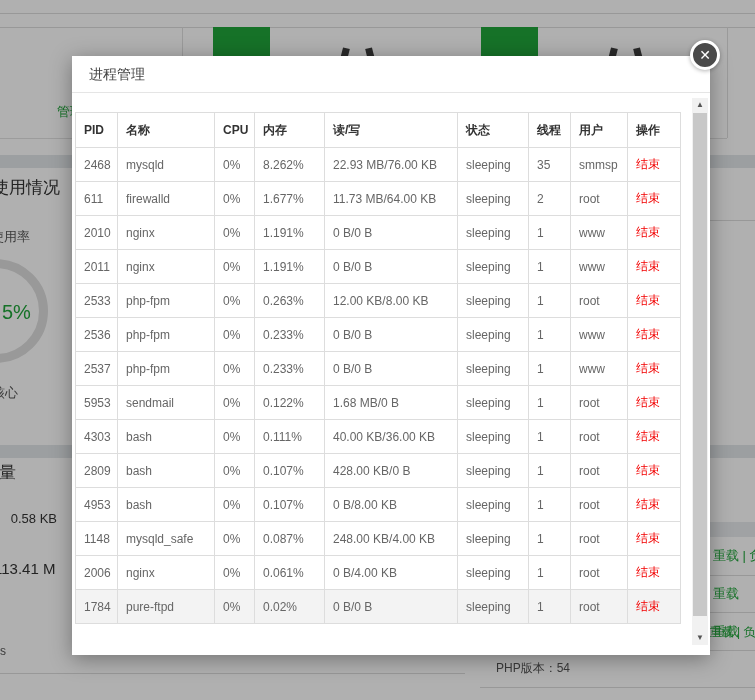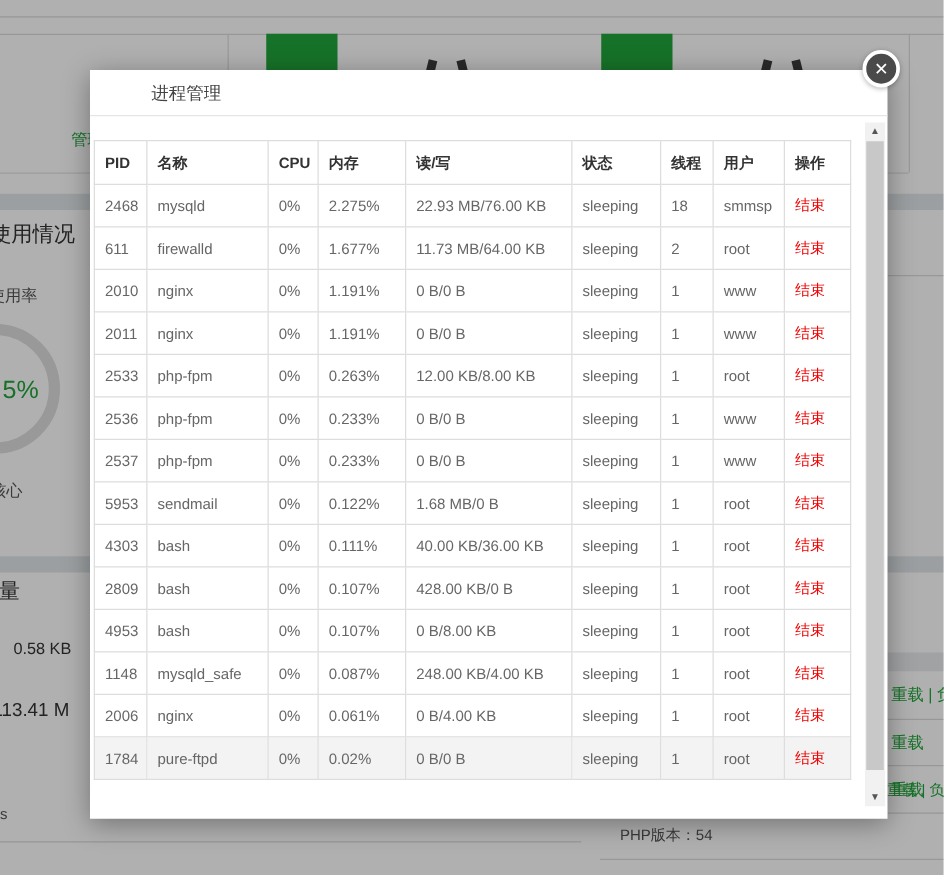--- a/index.html
+++ b/index.html
@@ -32,21 +32,21 @@
   .stat-val { position:absolute; color:#333; white-space:nowrap; }
 
   
   .overlay { position:absolute; inset:0; background:rgba(0,0,0,0.31); z-index:5; }
 
   
   .modal {
     position:absolute; left:72px; top:56px; width:638px; height:599px;
     background:#fff; z-index:10; box-shadow:0 4px 20px rgba(0,0,0,0.35);
   }
-  .modal-header { height:37px; border-bottom:1px solid #e5e5e5;padding-left:32px; }
+  .modal-header { height:37px; border-bottom:1px solid #e5e5e5; }
   .modal-title { font-size:14px; color:#444; line-height:37px; padding-left:17px; }
   .close-btn {
     position:absolute; right:-10px; top:-16px; width:30px; height:30px;
     background:#4a4a4a; border:3px solid #fff; border-radius:50%;
     color:#fff; font-size:14px; line-height:24px; text-align:center;
     cursor:pointer; box-shadow:0 1px 4px rgba(0,0,0,0.3);
   }
   .scroll-area { position:absolute; left:2px; top:42px; width:610px; height:550px; overflow:hidden; }
 
   table { border-collapse:collapse; table-layout:fixed; width:605px; margin:14px 0 0 1px; }
@@ -154,24 +154,24 @@
             <th>线程</th>
             <th>用户</th>
             <th>操作</th>
           </tr>
         </thead>
       <tbody>
           <tr>
             <td>2468</td>
             <td>mysqld</td>
             <td>0%</td>
-            <td>2.275%</td>
+            <td>8.262%</td>
             <td>22.93 MB/76.00 KB</td>
             <td>sleeping</td>
-            <td>18</td>
+            <td>35</td>
             <td>smmsp</td>
             <td><a class="danger">结束</a></td>
           </tr>
           <tr>
             <td>611</td>
             <td>firewalld</td>
             <td>0%</td>
             <td>1.677%</td>
             <td>11.73 MB/64.00 KB</td>
             <td>sleeping</td>

